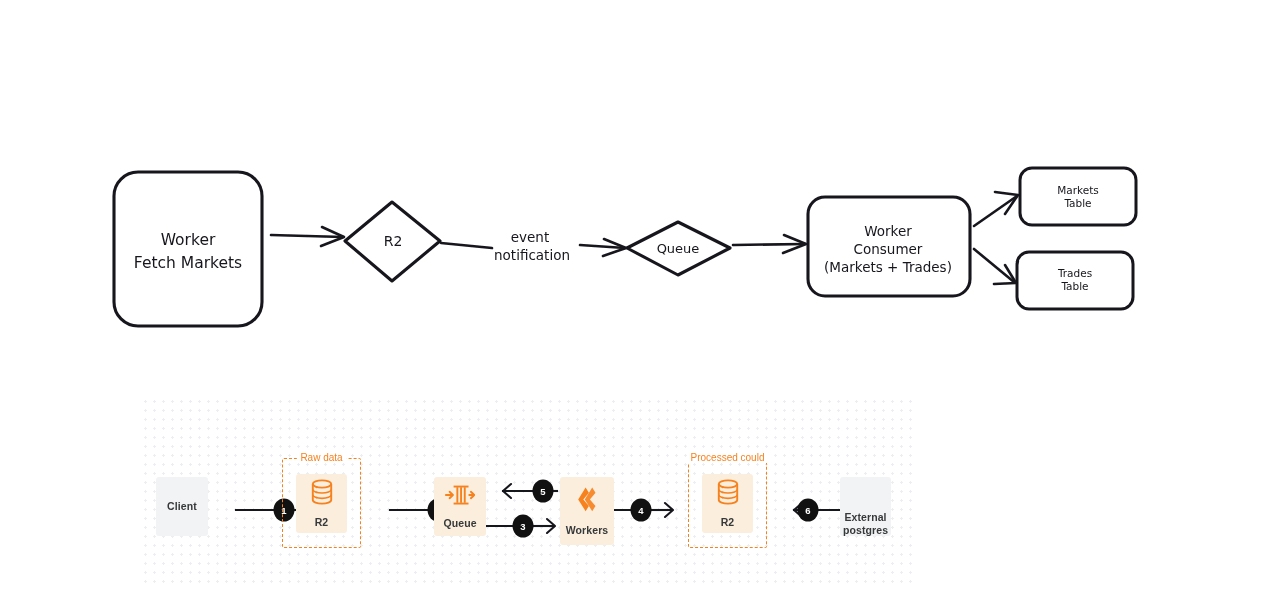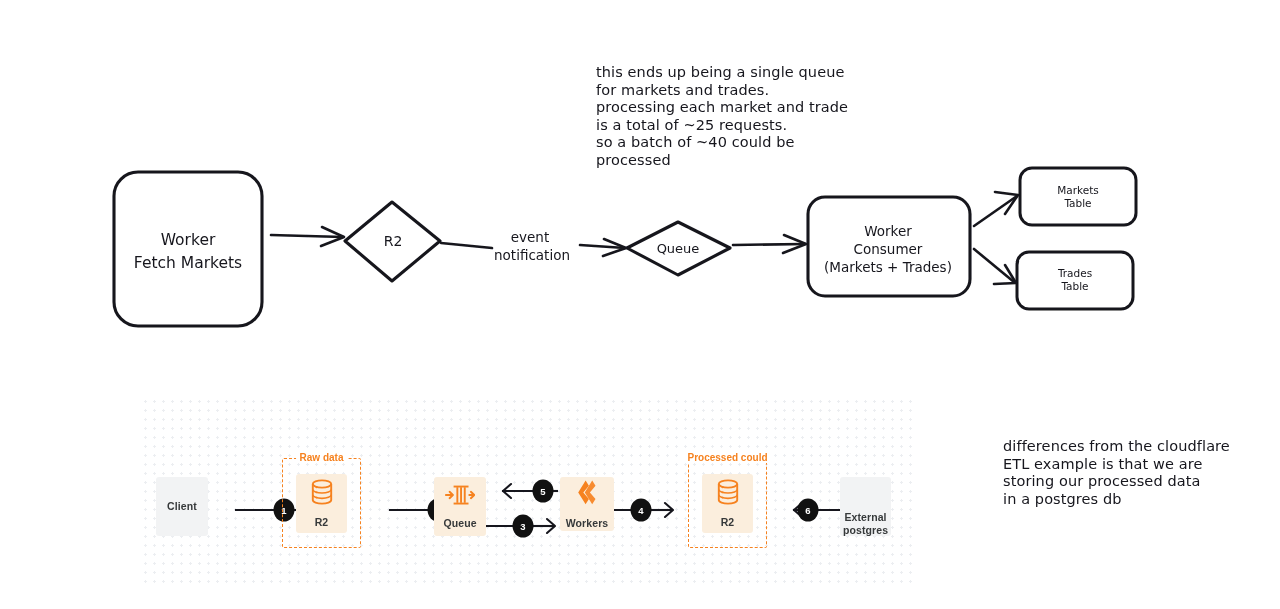--- a/index.html
+++ b/index.html
@@ -111,21 +111,21 @@
   }
   .dashed-title {
     position: absolute;
     top: -7px;
     left: 50%;
     transform: translateX(-50%);
     background: #ffffff;
     padding: 0 4px;
     font-family: "Liberation Sans", sans-serif;
     font-size: 10px;
-    font-weight: 700;
+    font-weight: 400;
     color: #f6821f;
     white-space: nowrap;
   }
 
   .step-badge-text {
     font-family: "Liberation Sans", sans-serif;
     font-size: 9.5px;
     font-weight: 700;
     fill: #ffffff;
   }
@@ -207,31 +207,21 @@
       <text x="1078" y="207" font-size="10.5">Table</text>
 
       <text x="1075" y="277" font-size="10.5">Trades</text>
       <text x="1075" y="290" font-size="10.5">Table</text>
 
       <text x="530" y="242" font-size="13.5">event</text>
       <text x="532" y="260" font-size="13.5">notification</text>
     </g>
   </svg>
 
-  <div class="note note-top">this ends up being a single queue
-for markets and trades.
-processing each market and trade
-is a total of ~25 requests.
-so a batch of ~40 could be
-processed</div>
-
-  <div class="note note-bottom">differences from the cloudflare
-ETL example is that we are
-storing our processed data
-in a postgres db</div>
+
 
   <div class="cf-panel"></div>
 
   <svg class="cf-svg" viewBox="0 0 772 192">
     <g stroke="#16161d" stroke-width="2.1" fill="none" stroke-linecap="square">
 
       <path d="M 96 114 L 136 114"></path>
       <path d="M 152 114 L 178 114"></path>
 
       <path d="M 250 114 L 290 114"></path>
@@ -316,21 +306,21 @@
         <rect x="18.8" y="3.2" width="1.9" height="15.6" fill="#f6821f"></rect>
         <rect x="8.6" y="1.6" width="14.9" height="1.9" fill="#f6821f"></rect>
         <rect x="8.6" y="18.6" width="14.9" height="1.9" fill="#f6821f"></rect>
         <path d="M 0.8 11 L 7.6 11 M 4.6 7.8 L 7.9 11 L 4.6 14.2" stroke="#f6821f" stroke-width="1.9" fill="none" stroke-linecap="round" stroke-linejoin="round"></path>
         <path d="M 24.3 11 L 29.2 11 M 25.9 7.8 L 29.3 11 L 25.9 14.2" stroke="#f6821f" stroke-width="1.9" fill="none" stroke-linecap="round" stroke-linejoin="round"></path>
       </svg>
     </span>
     <span class="cf-label">Queue</span>
   </div>
 
-  <div class="cf-node amber" style="left:560px; top:477px; width:54px; height:54px;">
+  <div class="cf-node amber" style="left:560px; top:477px; width:54px; height:68px;">
     <span class="cf-icon">
       <svg width="24" height="27" viewBox="0 0 24 27">
         <path d="M 10.6 1.6 L 3.2 13.4 L 10.6 25.2 L 13.9 20 L 8.3 13.4 L 13.9 6.8 Z" fill="#f6821f"></path>
         <path d="M 17.2 1.6 L 9.8 13.4 L 17.2 25.2 L 20.5 20 L 14.9 13.4 L 20.5 6.8 Z" fill="#f6821f" opacity="0.92"></path>
       </svg>
     </span>
     <span class="cf-label">Workers</span>
   </div>
 
   <div class="dashed-box" style="left:688px; top:458px; width:79px; height:90px;">

